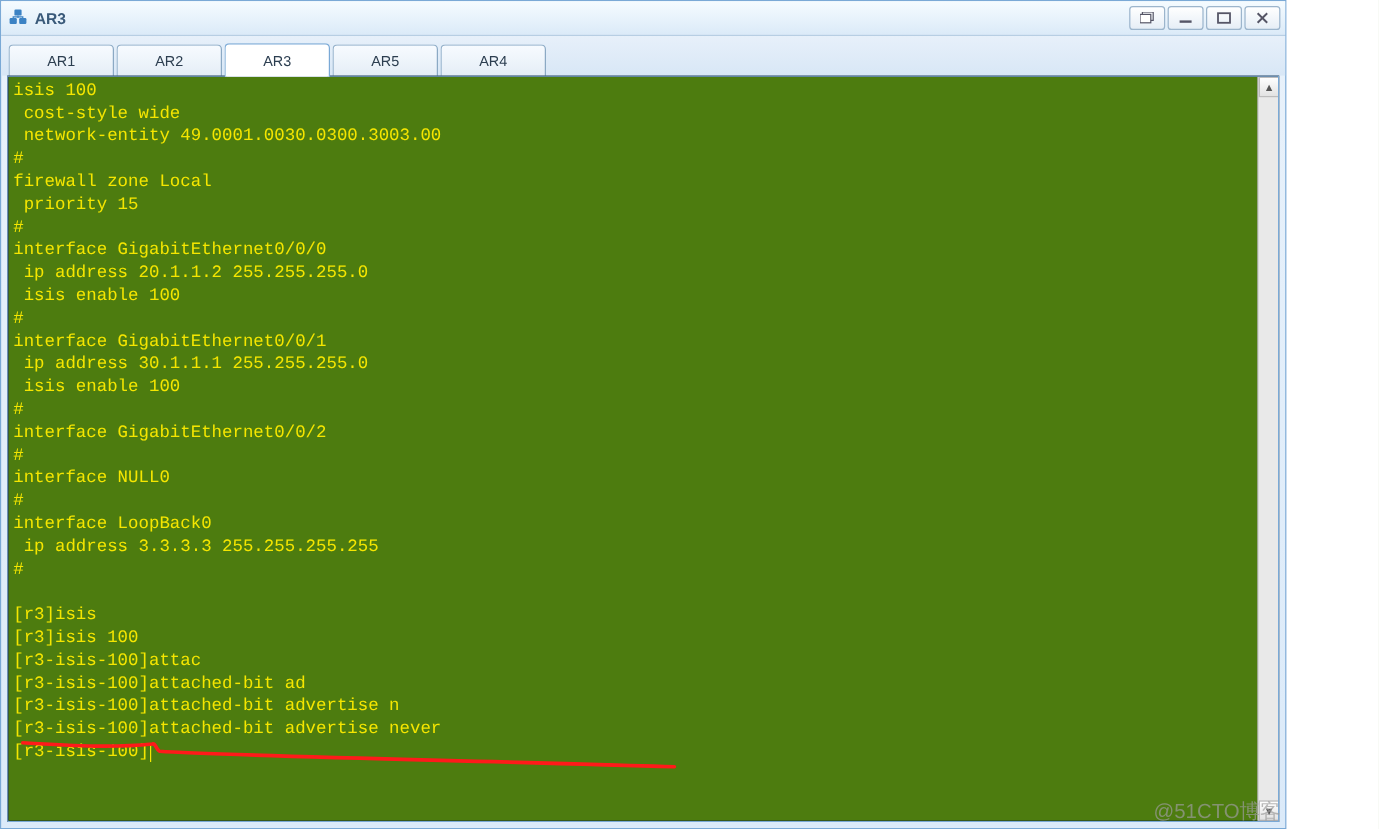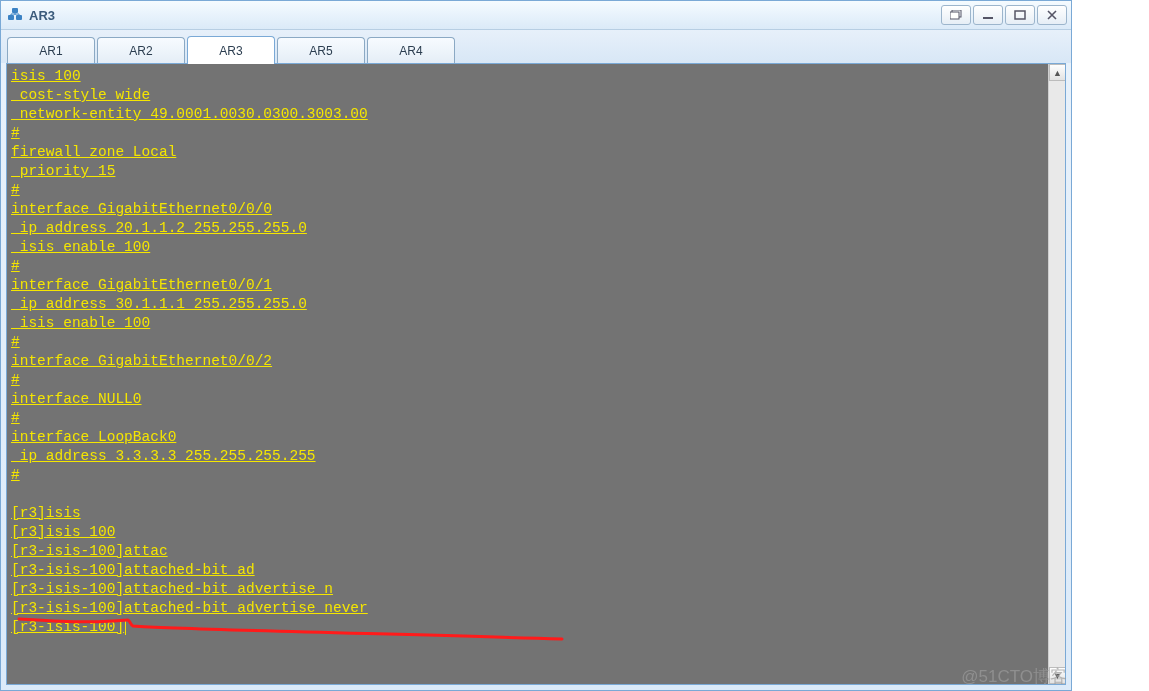--- a/index.html
+++ b/index.html
@@ -68,30 +68,29 @@
     flex: 1;
     border: 1px solid #7aa9d6;
     margin: 0 5px 5px 5px;
     background: #000;
     display: flex;
     position: relative;
     overflow: hidden;
   }
   .terminal {
     flex: 1;
-    background: #737373;
+    background: #4d7c0f;
     color: #f5e600;
     font-family: "Courier New", monospace;
     font-size: 14.5px;
     line-height: 19px;
     padding: 3px 4px;
     white-space: pre;
     overflow: hidden;
     position: relative;
-    text-decoration: underline;
   }
   .cursor {
     display: inline-block;
     width: 1px; height: 15px;
     background: #f5e600;
     vertical-align: text-bottom;
     margin-left: 1px;
   }
   .scrollbar {
     width: 17px;

